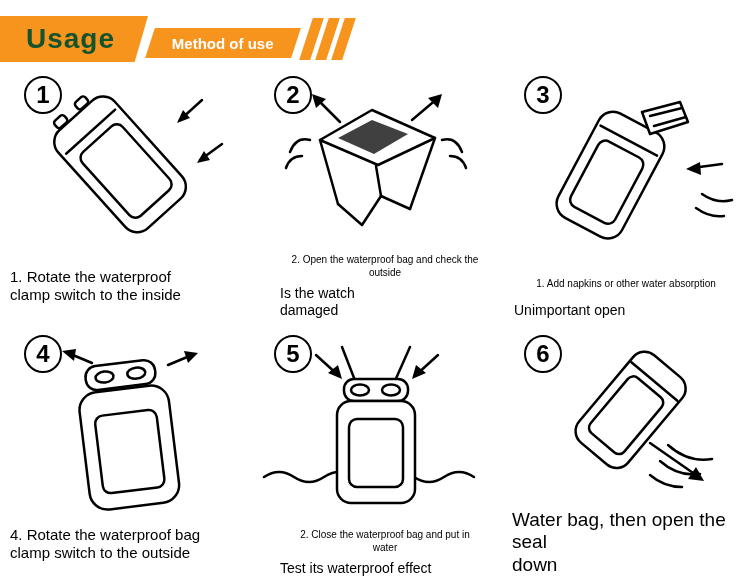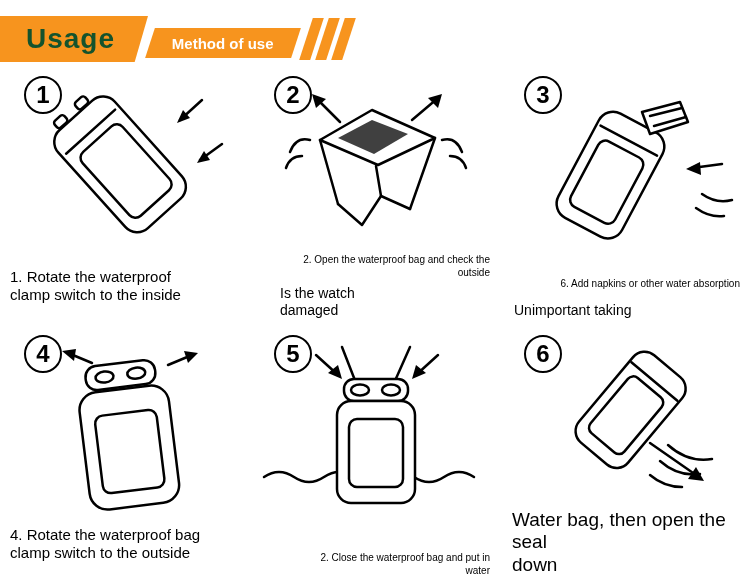--- a/index.html
+++ b/index.html
@@ -31,21 +31,21 @@
   .cell{position:relative;}
   .num{
     position:absolute;left:24px;top:12px;width:34px;height:34px;border:2.5px solid #000;
     border-radius:50%;display:flex;align-items:center;justify-content:center;
     font-size:24px;font-weight:bold;background:#fff;
   }
   .illus{position:absolute;left:0;top:4px;width:250px;height:192px;}
   .caps{position:absolute;left:0;right:0;bottom:4px;padding:0 10px;}
   .cap{white-space:pre-line;line-height:1.25;}
   .cap-lg{font-size:15px;text-align:left;margin-bottom:14px;}
-  .cap-sm{font-size:10px;text-align:right;}
+  .cap-sm{font-size:10px;text-align:center;}
   .sub{font-size:14px;white-space:pre-line;margin-top:6px;line-height:1.2;}
   .cell-2 .caps,.cell-5 .caps{padding-left:30px;}
   .cell-3 .caps,.cell-6 .caps{padding-left:12px;}
   .cell-3 .sub{margin-top:12px;padding-left:2px;}
   .cell-6 .cap-sm{font-size:9.5px;}
   .cell-6 .sub{font-size:19px;}
   svg .ln{stroke:#000;fill:none;stroke-width:2.5;stroke-linecap:round;stroke-linejoin:round;}
   svg .fillw{fill:#fff;}
   svg .blk{fill:#000;stroke:none;}
 </style>
@@ -131,22 +131,22 @@
         <line class="ln" x1="154" y1="58" x2="186" y2="49"></line>
       </g>
       <g>
         <line class="ln" x1="222" y1="96" x2="192" y2="100"></line>
         <polygon class="blk" points="186,101 200,94 201,107"></polygon>
       </g>
       <path class="ln" d="M202,126 q14,10 30,6"></path>
       <path class="ln" d="M196,140 q14,10 28,8"></path>
     </svg>
     <div class="caps">
-      <div class="cap cap-sm">6. Add napkins or other water absorption</div>
-      <div class="sub">Unimportant taking</div>
+      <div class="cap cap-sm">1. Add napkins or other water absorption</div>
+      <div class="sub">Unimportant open</div>
     </div>
   </div>
 
   <div class="cell cell-4">
     <div class="num">4</div>
     <svg class="illus" viewBox="0 0 250 192">
       <g transform="rotate(-7 125 110)">
         <rect class="ln fillw" x="93" y="36" width="70" height="24" rx="11"></rect>
         <ellipse class="ln fillw" cx="112" cy="48" rx="9" ry="5.5"></ellipse>
         <ellipse class="ln fillw" cx="144" cy="48" rx="9" ry="5.5"></ellipse>
@@ -180,20 +180,21 @@
       <g>
         <line class="ln" x1="66" y1="28" x2="88" y2="48"></line>
         <polygon class="blk" points="92,52 88,38 78,46"></polygon>
         <line class="ln" x1="188" y1="28" x2="166" y2="48"></line>
         <polygon class="blk" points="162,52 166,38 176,46"></polygon>
       </g>
     </svg>
     <div class="caps">
       <div class="cap cap-sm">2. Close the waterproof bag and put in
 water</div>
+      <div class="sub">Test its waterproof effect</div>
     </div>
   </div>
 
   <div class="cell cell-6">
     <div class="num">6</div>
     <svg class="illus" viewBox="0 0 250 192">
       <g transform="rotate(40 122 90)">
         <rect class="ln fillw" x="92" y="22" width="64" height="114" rx="15"></rect>
         <line class="ln" x1="94" y1="42" x2="154" y2="42"></line>
         <rect class="ln fillw" x="102" y="50" width="44" height="72" rx="7"></rect>

